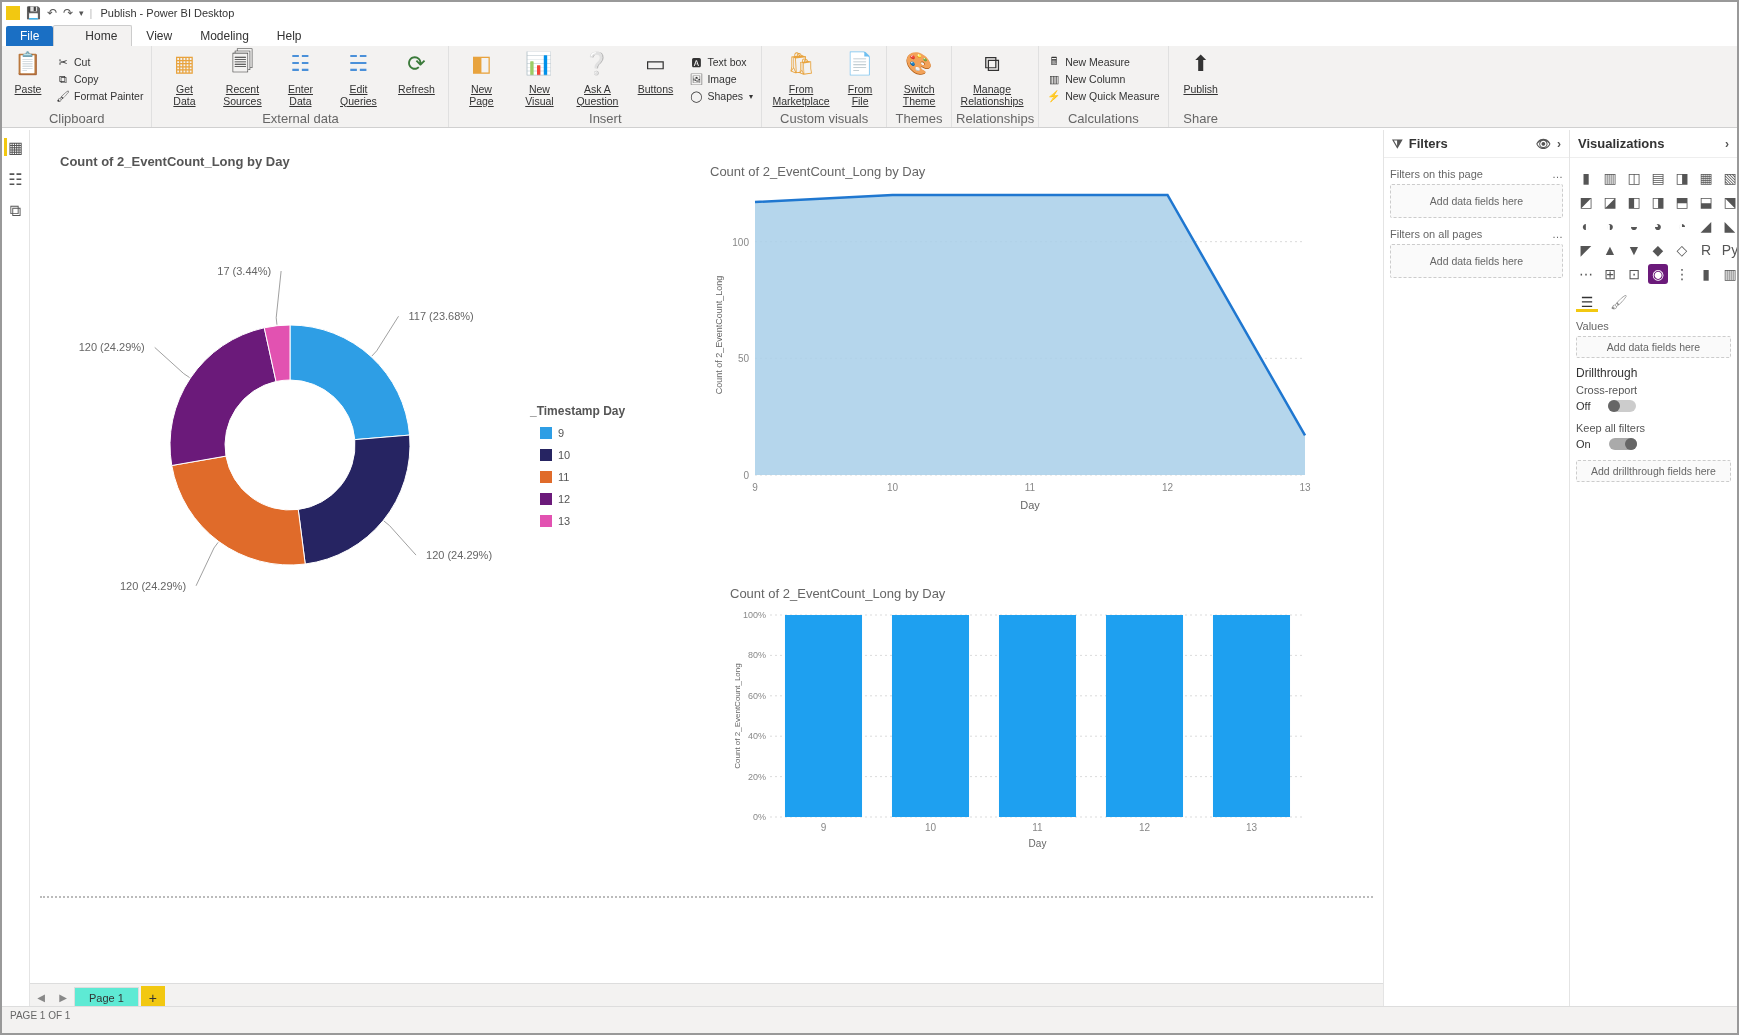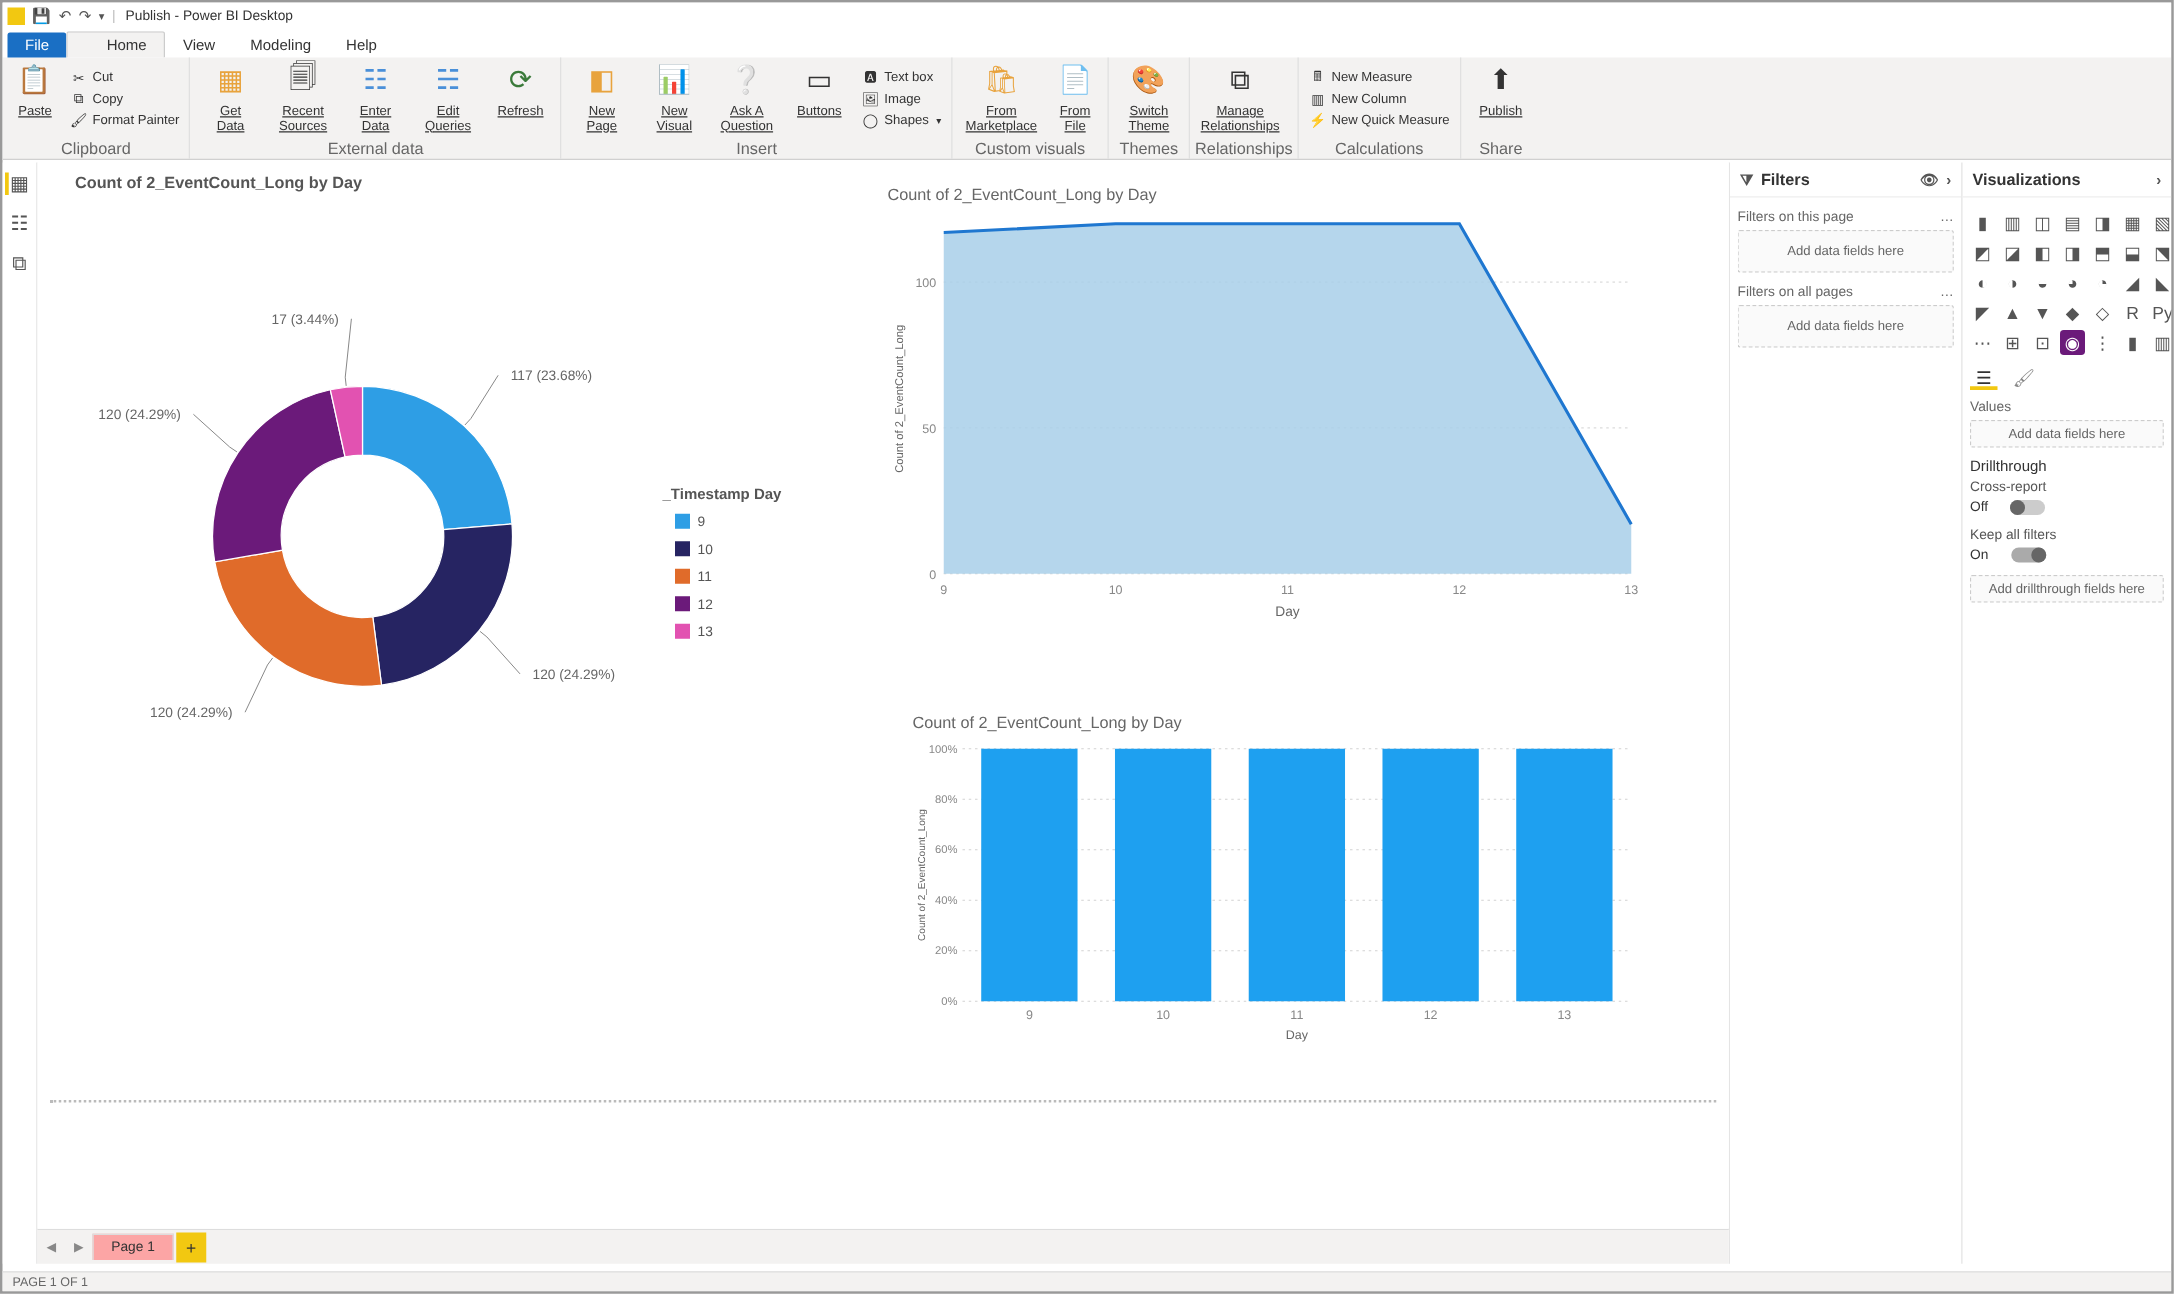--- a/index.html
+++ b/index.html
@@ -19,25 +19,25 @@
   .rbtn{display:flex;flex-direction:column;align-items:center;justify-content:flex-start;width:56px;height:62px;padding:2px;cursor:default;}
   .rbtn .ico{width:28px;height:28px;display:flex;align-items:center;justify-content:center;font-size:22px;}
   .rbtn .lbl{font-size:10.5px;text-align:center;line-height:1.1;margin-top:6px;text-decoration:underline;}
   .vstack{display:flex;flex-direction:column;justify-content:center;gap:3px;height:62px;padding:0 4px;}
   .vitem{display:flex;align-items:center;gap:4px;font-size:10.5px;}
   .vitem .sico{width:14px;height:14px;display:flex;align-items:center;justify-content:center;font-size:11px;}
   .main{position:absolute;top:128px;left:0;right:0;bottom:22px;display:flex;}
   .viewbar{width:28px;border-right:1px solid #e4e4e4;display:flex;flex-direction:column;align-items:center;gap:14px;padding-top:8px;background:#fff;}
   .viewbar .vicon{width:18px;height:18px;color:#555;font-size:16px;display:flex;align-items:center;justify-content:center;}
   .viewbar .vicon.active{border-left:3px solid #f2c811;padding-left:2px;margin-left:-5px;}
-  .canvaswrap{flex:1;display:flex;flex-direction:column;position:relative;}
+  .canvaswrap{flex:1;display:flex;flex-direction:column;position:relative;margin-top:16px;}
   .canvas{flex:1;position:relative;overflow:hidden;background:#fff;}
   .pagetabs{height:28px;display:flex;align-items:center;background:#f3f2f1;border-top:1px solid #ddd;}
   .navbtn{width:22px;height:22px;display:flex;align-items:center;justify-content:center;color:#888;font-size:10px;}
-  .pagetab{padding:4px 14px;background:#fca5a5;border:1px solid #ddd;border-bottom:none;font-size:11px;}
+  .pagetab{padding:4px 14px;background:#5eead4;border:1px solid #ddd;border-bottom:none;font-size:11px;}
   .addpage{width:24px;height:24px;background:#f2c811;display:flex;align-items:center;justify-content:center;color:#333;font-size:14px;margin-left:2px;}
   .visual{position:absolute;}
   .vtitle{font-size:13px;color:#666;font-weight:400;margin-bottom:6px;}
   svg text{font-family:"Segoe UI",Arial,sans-serif;}
   .panels{display:flex;}
   .panel{width:168px;border-left:1px solid #e4e4e4;background:#fff;display:flex;flex-direction:column;}
   .panel.viz{width:168px;}
   .panel-head{padding:6px 8px;font-size:13px;font-weight:600;color:#333;display:flex;align-items:center;justify-content:space-between;border-bottom:1px solid #eee;}
   .panel-head .hicon{font-size:12px;color:#555;}
   .panel-body{padding:6px;font-size:11px;}
@@ -46,21 +46,21 @@
   .dropwell.compact{padding:4px;margin:2px 0 8px 0;}
   .vizgrid{display:grid;grid-template-columns:repeat(7,20px);gap:4px;padding:4px 0 8px 0;}
   .vizicon{width:20px;height:20px;display:flex;align-items:center;justify-content:center;font-size:14px;color:#555;border:1px solid transparent;}
   .toggle{display:flex;align-items:center;gap:18px;font-size:11px;margin:4px 0 10px 0;}
   .switch{width:28px;height:12px;border-radius:6px;background:#ccc;position:relative;}
   .switch::after{content:"";position:absolute;width:12px;height:12px;border-radius:50%;background:#666;top:0;}
   .switch.off::after{left:0;}
   .switch.on::after{right:0;}
   .switch.on{background:#aaa;}
   .sectitle{font-size:12px;font-weight:400;margin:6px 0 4px 0;}
-  .statusbar{position:absolute;bottom:0;left:0;right:0;height:16px;background:#f3f2f1;border-top:1px solid #ddd;font-size:10px;color:#666;padding:3px 8px;margin-top:14px;}
+  .statusbar{position:absolute;bottom:0;left:0;right:0;height:27px;background:#f3f2f1;border-top:1px solid #ddd;font-size:10px;color:#666;padding:3px 8px;margin-top:14px;}
   .canvas-sep{position:absolute;left:10px;right:10px;border-top:2px dotted #bbb;height:0;}
   .fieldtab{display:flex;gap:10px;margin:2px 0 8px 0;}
   .fieldtab div{width:22px;height:18px;border-bottom:3px solid transparent;display:flex;align-items:center;justify-content:center;font-size:14px;color:#888;}
   .fieldtab div.sel{border-bottom-color:#f2c811;color:#333;}
 </style>
 </head>
 <body>
 
 <div class="titlebar">
   <div class="qat">

